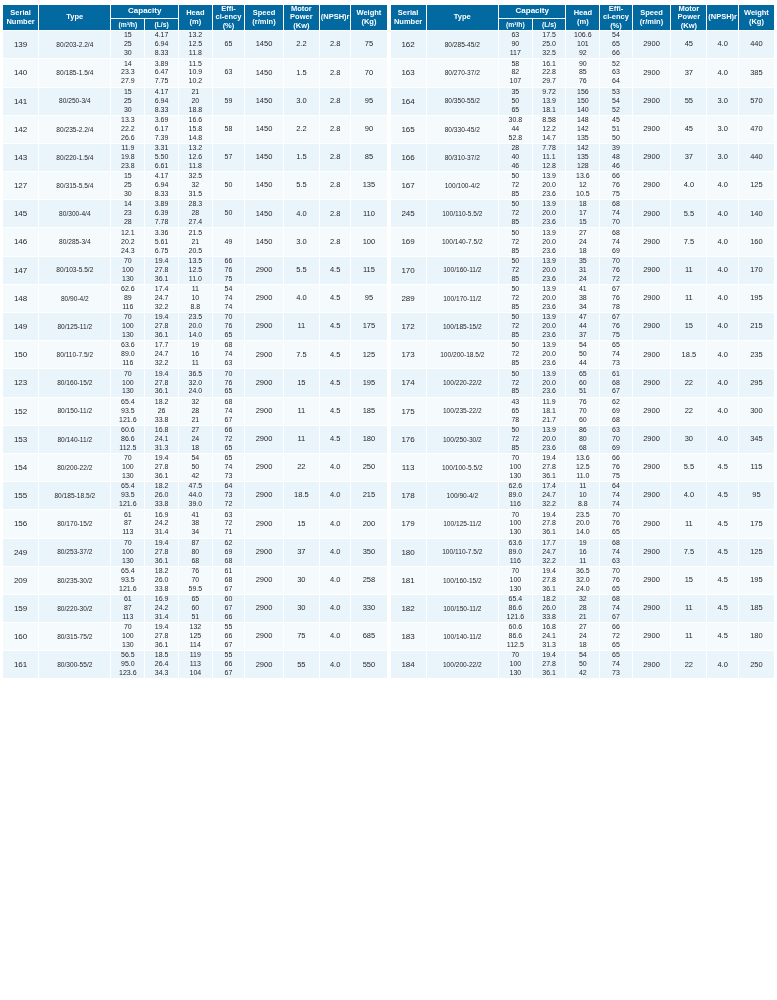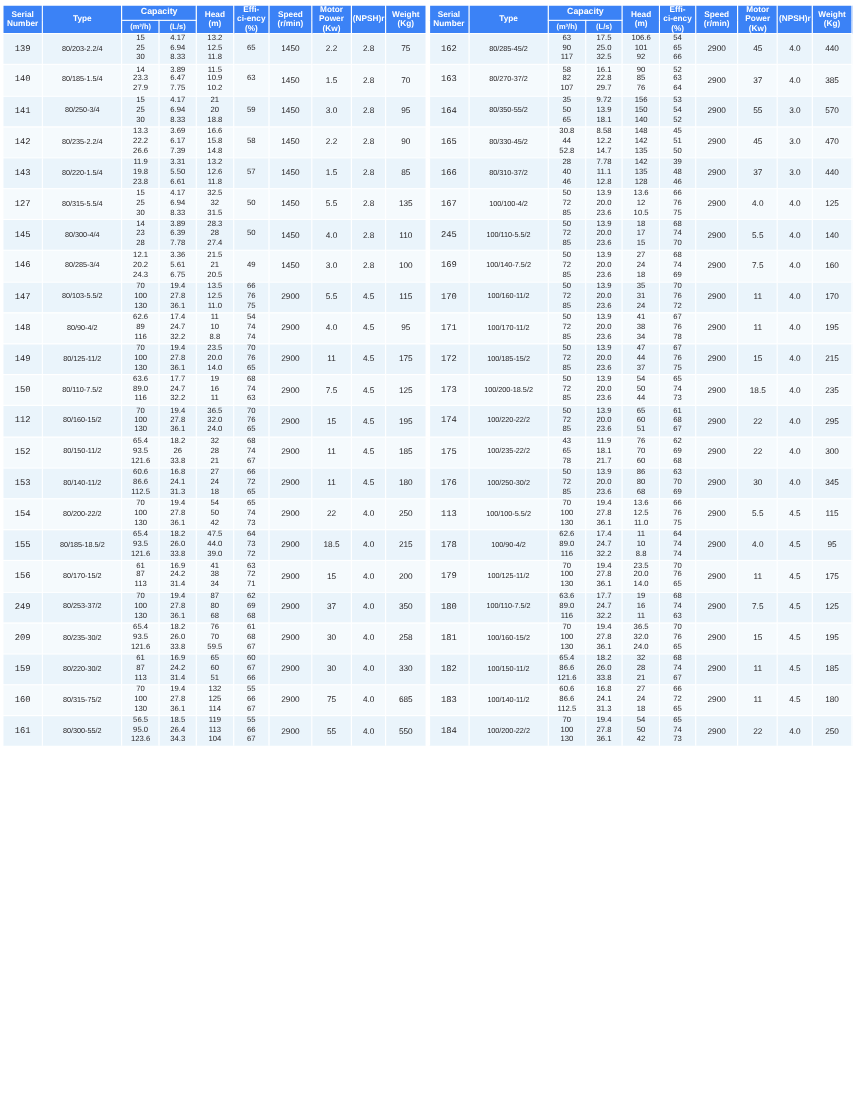--- a/index.html
+++ b/index.html
@@ -1,24 +1,24 @@
 <!DOCTYPE html>
 <html><head>
 <meta charset="utf-8">
 <style>
   html,body{margin:0;padding:0;background:#ffffff;}
   body{width:777px;font-family:"Liberation Sans",sans-serif;color:#231f20;}
   .sheet{width:777px;display:flex;gap:2px;padding:4px 2px 6px 2px;box-sizing:border-box;}
   table{border-collapse:collapse;table-layout:fixed;width:386px;}
   td,th{border:1px solid #ffffff;padding:0;text-align:center;vertical-align:middle;}
-  thead th{background:#3b82f6;color:#ffffff;font-size:7.5px;line-height:1.12;font-weight:bold;}
+  thead th{background:#0369a1;color:#ffffff;font-size:7.5px;line-height:1.12;font-weight:bold;}
   thead th.cap{font-size:8px;}
   tbody td{background:#eaf4fb;font-size:7.5px;color:#231f20;line-height:1.15;height:18px;}
   tbody tr:nth-child(even) td{background:#f5fafd;}
-  td.sn{font-size:8px;font-family:Liberation Mono, monospace;}
+  td.sn{font-size:8px;}
   td.type{font-size:6.6px;}
   td.triple{font-size:7px;line-height:1.28;white-space:pre-line;}
   col.c-sn{width:30px;}
   col.c-type{width:60px;}
   col.c-m3{width:28px;}
   col.c-ls{width:28px;}
   col.c-head{width:28px;}
   col.c-eff{width:27px;}
   col.c-speed{width:32px;}
   col.c-motor{width:30px;}
@@ -288,21 +288,21 @@
 11</td>
           <td class="triple">68
 74
 63</td>
           <td>2900</td>
           <td>7.5</td>
           <td>4.5</td>
           <td>125</td>
         </tr>
         <tr>
-          <td class="sn">112</td>
+          <td class="sn">123</td>
           <td class="type">80/160-15/2</td>
           <td class="triple">70
 100
 130</td>
           <td class="triple">19.4
 27.8
 36.1</td>
           <td class="triple">36.5
 32.0
 24.0</td>
@@ -730,21 +730,21 @@
 24</td>
           <td class="triple">70
 76
 72</td>
           <td>2900</td>
           <td>11</td>
           <td>4.0</td>
           <td>170</td>
         </tr>
         <tr>
-          <td class="sn">171</td>
+          <td class="sn">289</td>
           <td class="type">100/170-11/2</td>
           <td class="triple">50
 72
 85</td>
           <td class="triple">13.9
 20.0
 23.6</td>
           <td class="triple">41
 38
 34</td>

